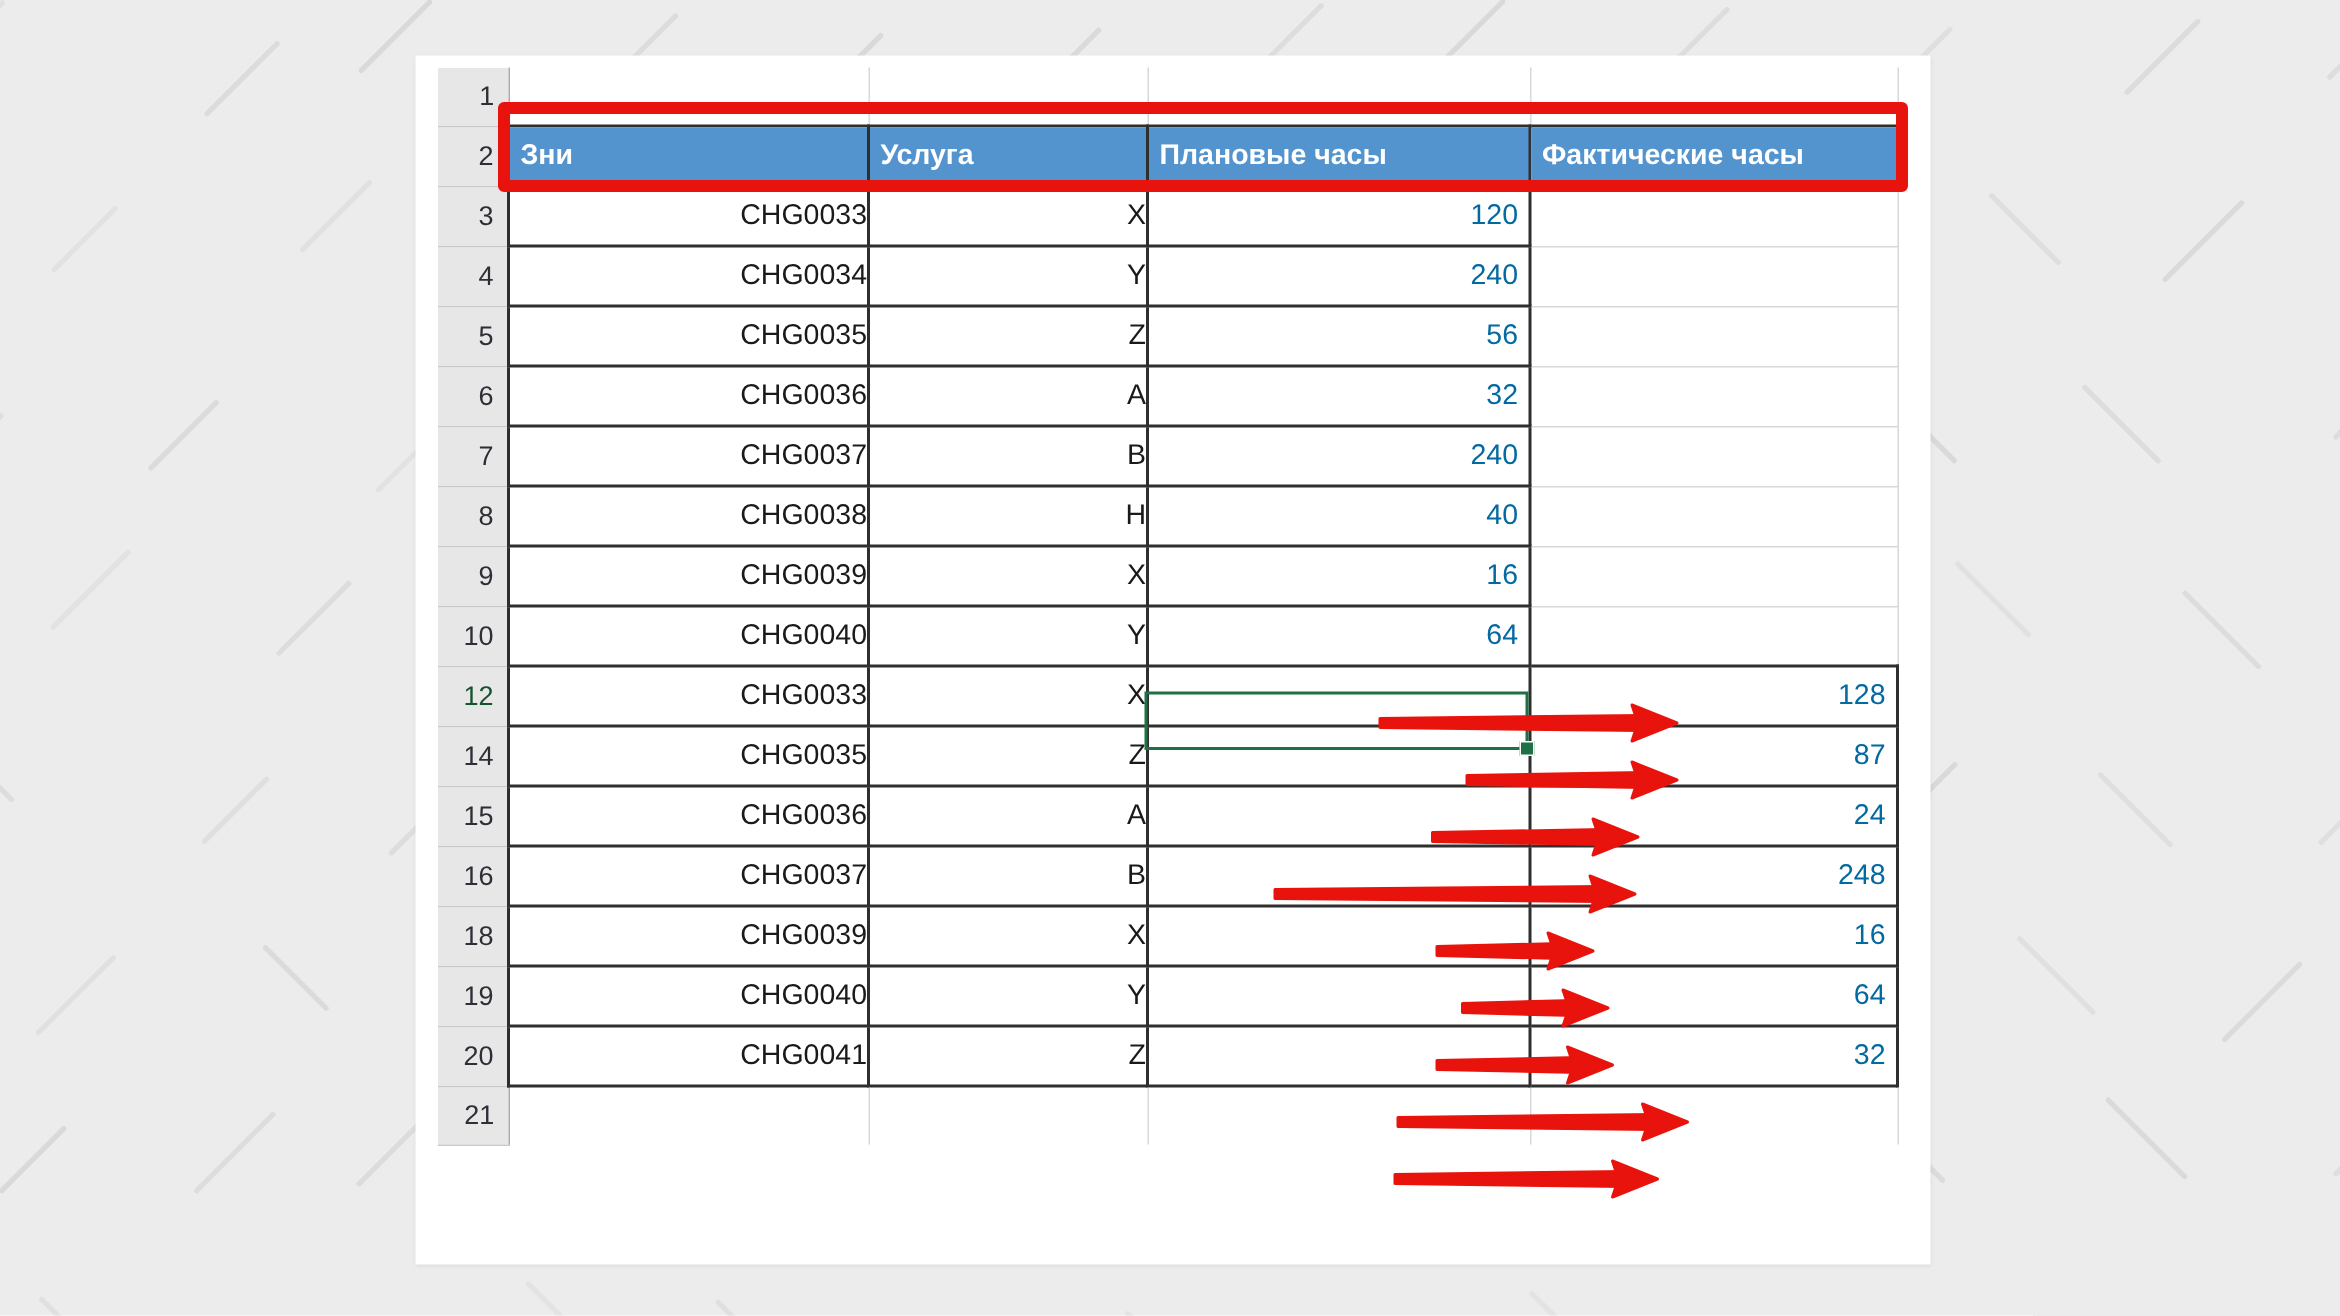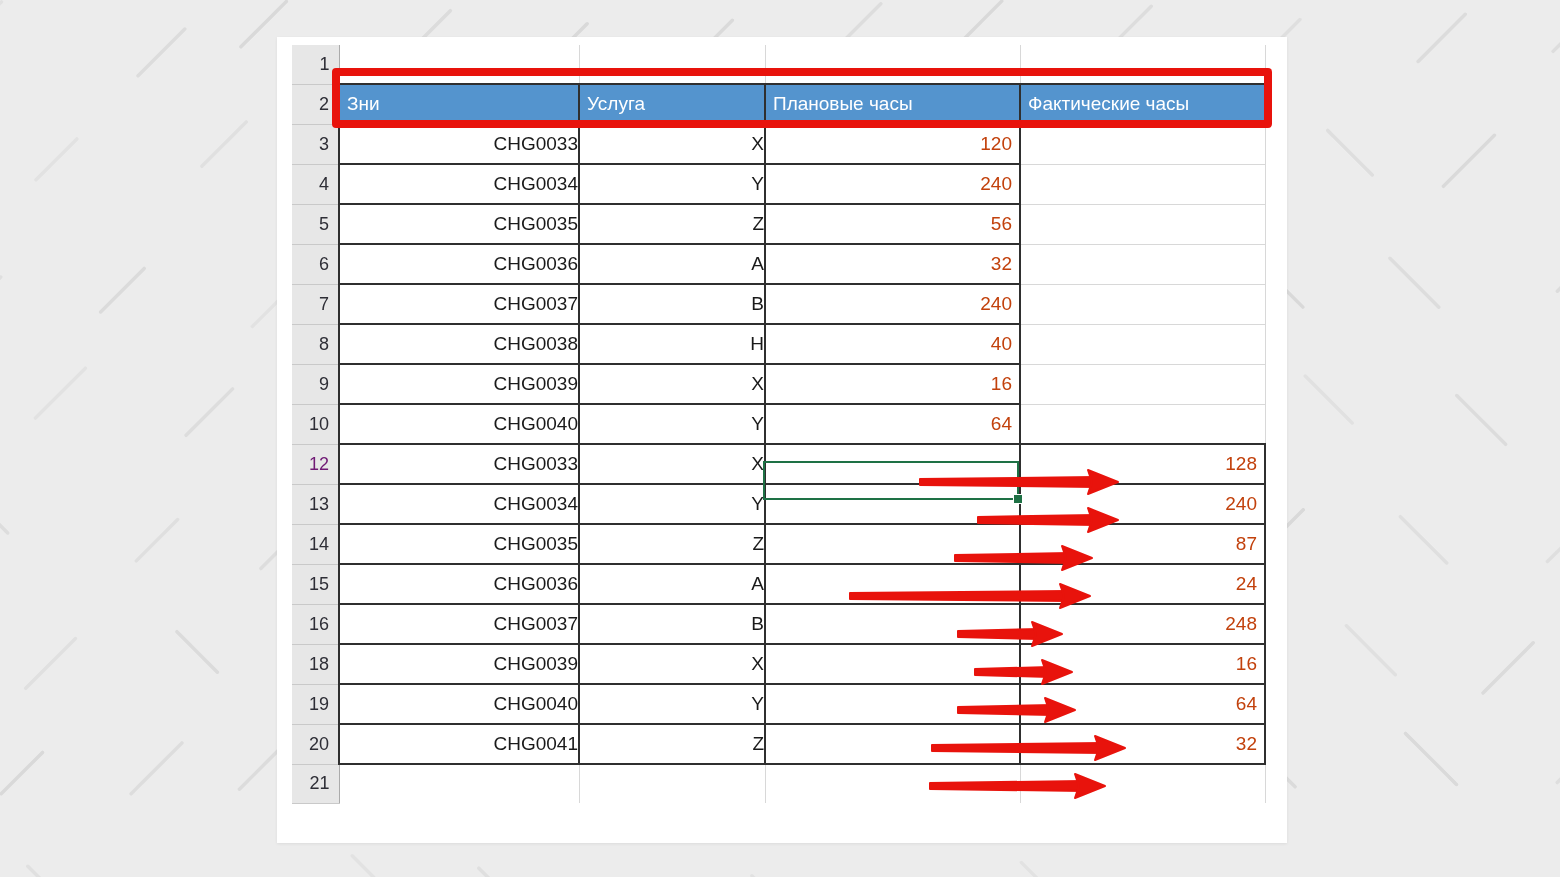--- a/index.html
+++ b/index.html
@@ -17,30 +17,30 @@
     position:absolute;left:15px;top:8px;
     border-collapse:collapse;table-layout:fixed;
     font-size:19px;color:#1a1a1a;
   }
   td{height:38px;padding:0;vertical-align:middle;overflow:hidden;white-space:nowrap;}
   td.gut{
     background:#e7e7e7;color:#2e2e36;font-size:18px;
     text-align:right;padding-right:9px;
     border-right:1px solid #ababab;border-bottom:1px solid #c9c9c9;
   }
-  td.gut.sel{color:#701a75;}
+  td.gut.sel{color:#14532d;}
   td.hdr{
-    background:#5494ce;color:#ffffff;font-weight:normal;
+    background:#5494ce;color:#ffffff;font-weight:bold;
     border:2px solid #2f2f2f;padding-left:7px;text-align:left;
   }
   td.dark{border:2px solid #2f2f2f;}
   td.faint{border-right:1px solid #d8d8d8;border-bottom:1px solid #d8d8d8;}
   td.plain{border-right:1px solid #d8d8d8;}
   td.txt{padding-left:7px;text-align:right;}
-  td.num{padding-right:7px;text-align:right;color:#c2410c;}
+  td.num{padding-right:7px;text-align:right;color:#0369a1;}
   .red-box{
     position:absolute;left:55px;top:31px;width:940px;height:60px;
     border:8px solid #e8130c;border-radius:4px;z-index:5;pointer-events:none;
     box-sizing:border-box;
   }
   .selection{
     position:absolute;left:486px;top:424px;width:256px;height:39px;
     border:2.5px solid #1e7145;z-index:4;box-sizing:border-box;
   }
   .fill-handle{
@@ -233,27 +233,20 @@
           <td class="faint num"></td>
         </tr>
         <tr>
           <td class="gut sel">12</td>
           <td class="dark txt">CHG0033</td>
           <td class="dark txt">X</td>
           <td class="dark num"></td>
           <td class="dark num">128</td>
         </tr>
         <tr>
-          <td class="gut">13</td>
-          <td class="dark txt">CHG0034</td>
-          <td class="dark txt">Y</td>
-          <td class="dark num"></td>
-          <td class="dark num">240</td>
-        </tr>
-        <tr>
           <td class="gut">14</td>
           <td class="dark txt">CHG0035</td>
           <td class="dark txt">Z</td>
           <td class="dark num"></td>
           <td class="dark num">87</td>
         </tr>
         <tr>
           <td class="gut">15</td>
           <td class="dark txt">CHG0036</td>
           <td class="dark txt">A</td>

